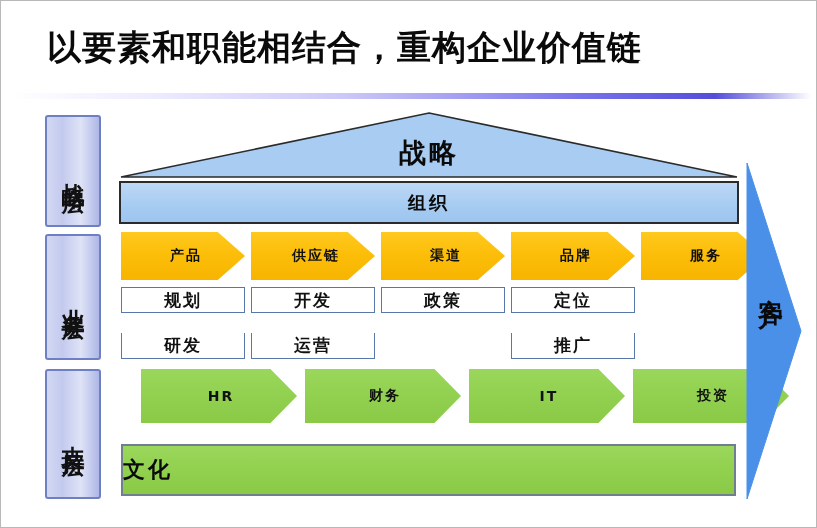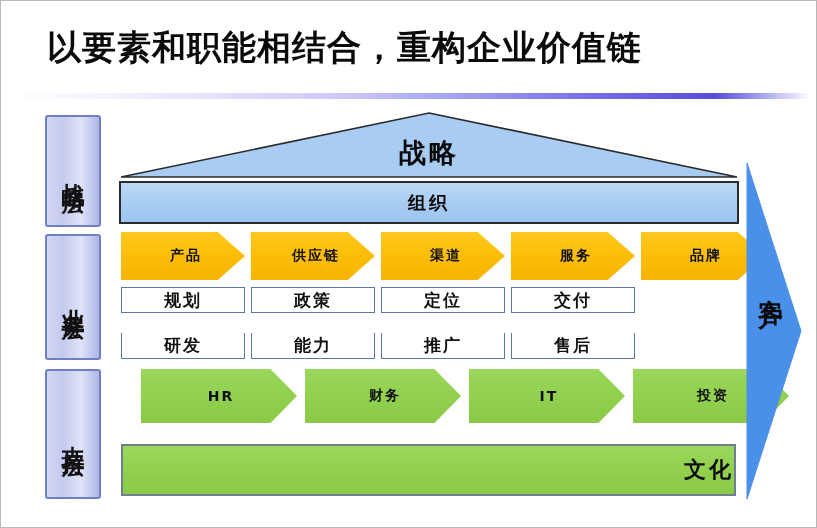--- a/index.html
+++ b/index.html
@@ -107,22 +107,22 @@
   }
   .sub-cell.top{border-bottom-width:1px;}
   .sub-cell.bot{border-top:0;margin-top:20px;}
 
   
   #culture-bar{
     position:absolute;left:120px;top:443px;width:615px;height:52px;
     background:linear-gradient(to bottom,#9ad75b 0%,#92d050 50%,#8aca46 100%);
     border:2px solid #6f7f8f;
     box-sizing:border-box;
-    display:flex;align-items:center;justify-content:flex-end;
-    font-size:22px;font-weight:bold;color:#0a0a0a;letter-spacing:3px;padding-left:48px;
+    display:flex;align-items:center;justify-content:flex-start;
+    font-size:22px;font-weight:bold;color:#0a0a0a;letter-spacing:3px;
   }
 
   
   #cust-arrow{
     position:absolute;left:742px;top:160px;width:68px;height:340px;
   }
   #cust-arrow svg{display:block;}
   #cust-text{
     position:absolute;left:6px;top:118px;width:34px;
     font-size:25px;font-weight:bold;color:#0a0a0a;
@@ -164,43 +164,42 @@
     <div class="chev chev-orange">
       <span>产品</span>
     </div>
     <div class="chev chev-orange">
       <span>供应链</span>
     </div>
     <div class="chev chev-orange">
       <span>渠道</span>
     </div>
     <div class="chev chev-orange">
+      <span>品牌</span>
+    </div>
+    <div class="chev chev-orange">
       <span>服务</span>
-    </div>
-    <div class="chev chev-orange">
-      <span>品牌</span>
     </div>
   </div>
 
   <div id="sub-grid">
     <div class="sub-col">
       <div class="sub-cell top">规划</div>
       <div class="sub-cell bot">研发</div>
     </div>
     <div class="sub-col">
+      <div class="sub-cell top">开发</div>
+      <div class="sub-cell bot">运营</div>
+    </div>
+    <div class="sub-col">
       <div class="sub-cell top">政策</div>
-      <div class="sub-cell bot">能力</div>
     </div>
     <div class="sub-col">
       <div class="sub-cell top">定位</div>
       <div class="sub-cell bot">推广</div>
-    </div>
-    <div class="sub-col">
-      <div class="sub-cell top">交付</div>
-      <div class="sub-cell bot">售后</div>
     </div>
   </div>
 
   <div class="chev-row" id="sup-row">
     <div class="chev chev-green">
       <span>HR</span>
     </div>
     <div class="chev chev-green">
       <span>财务</span>
     </div>

